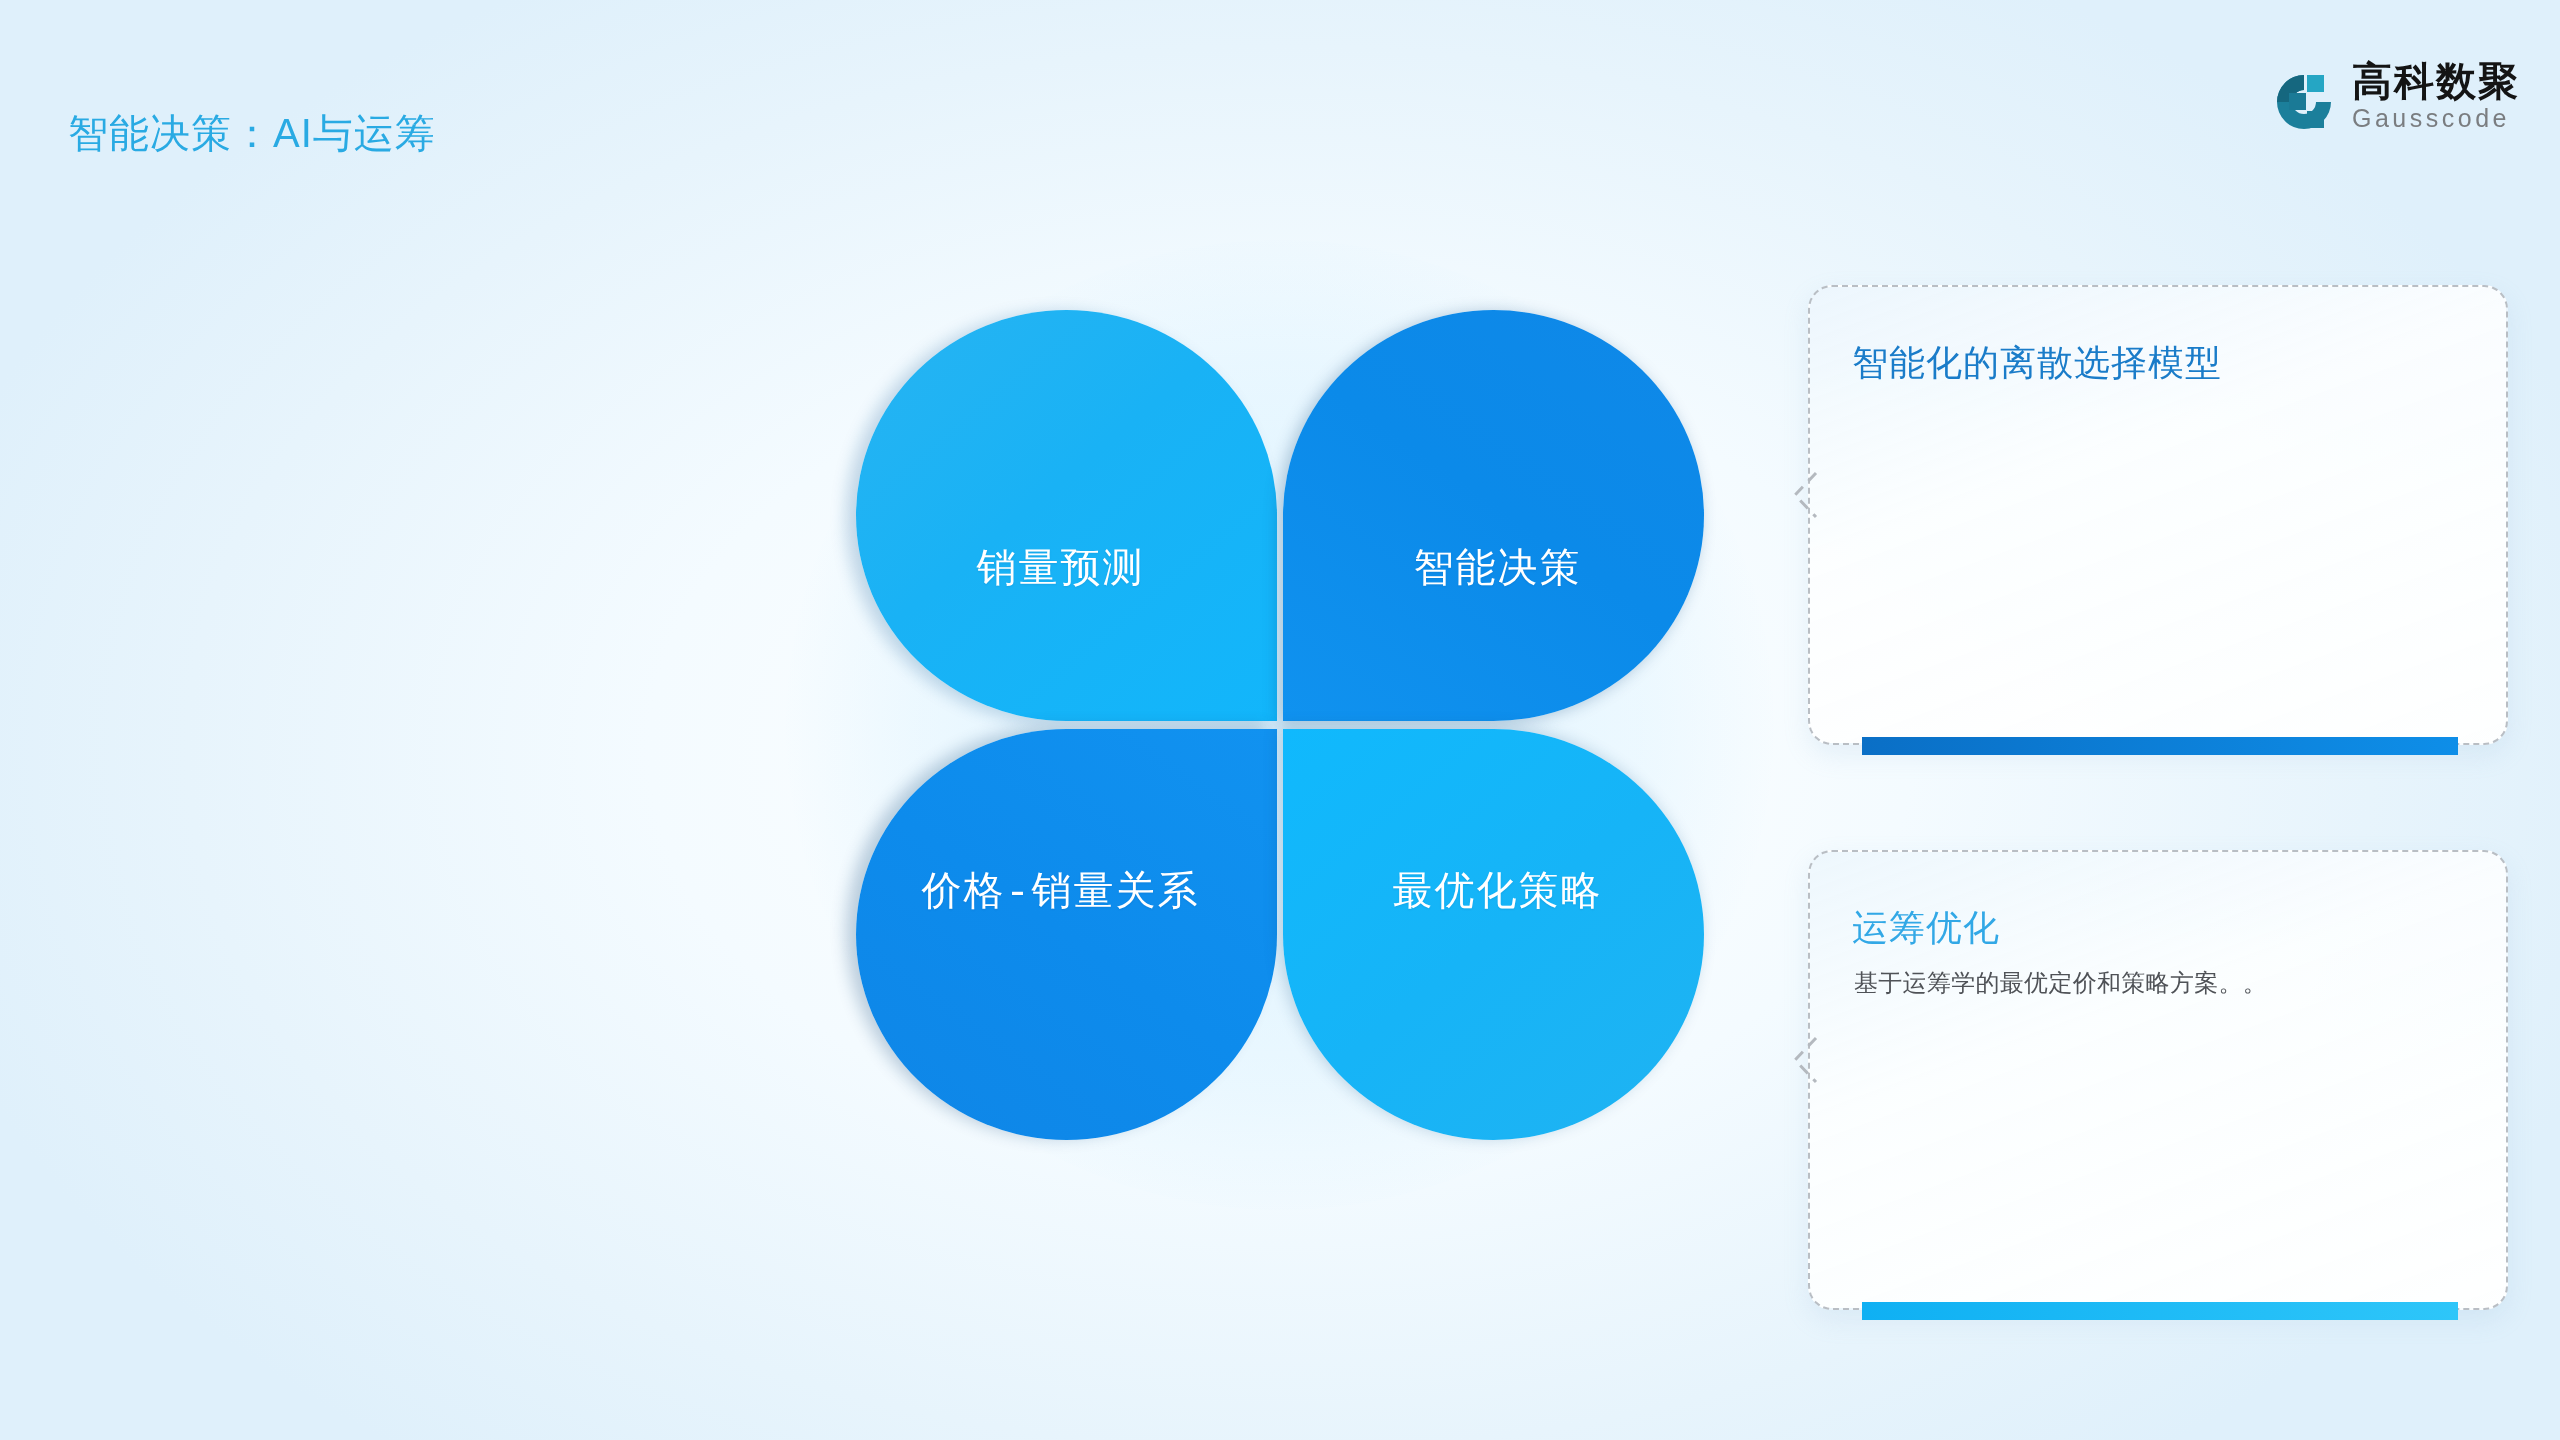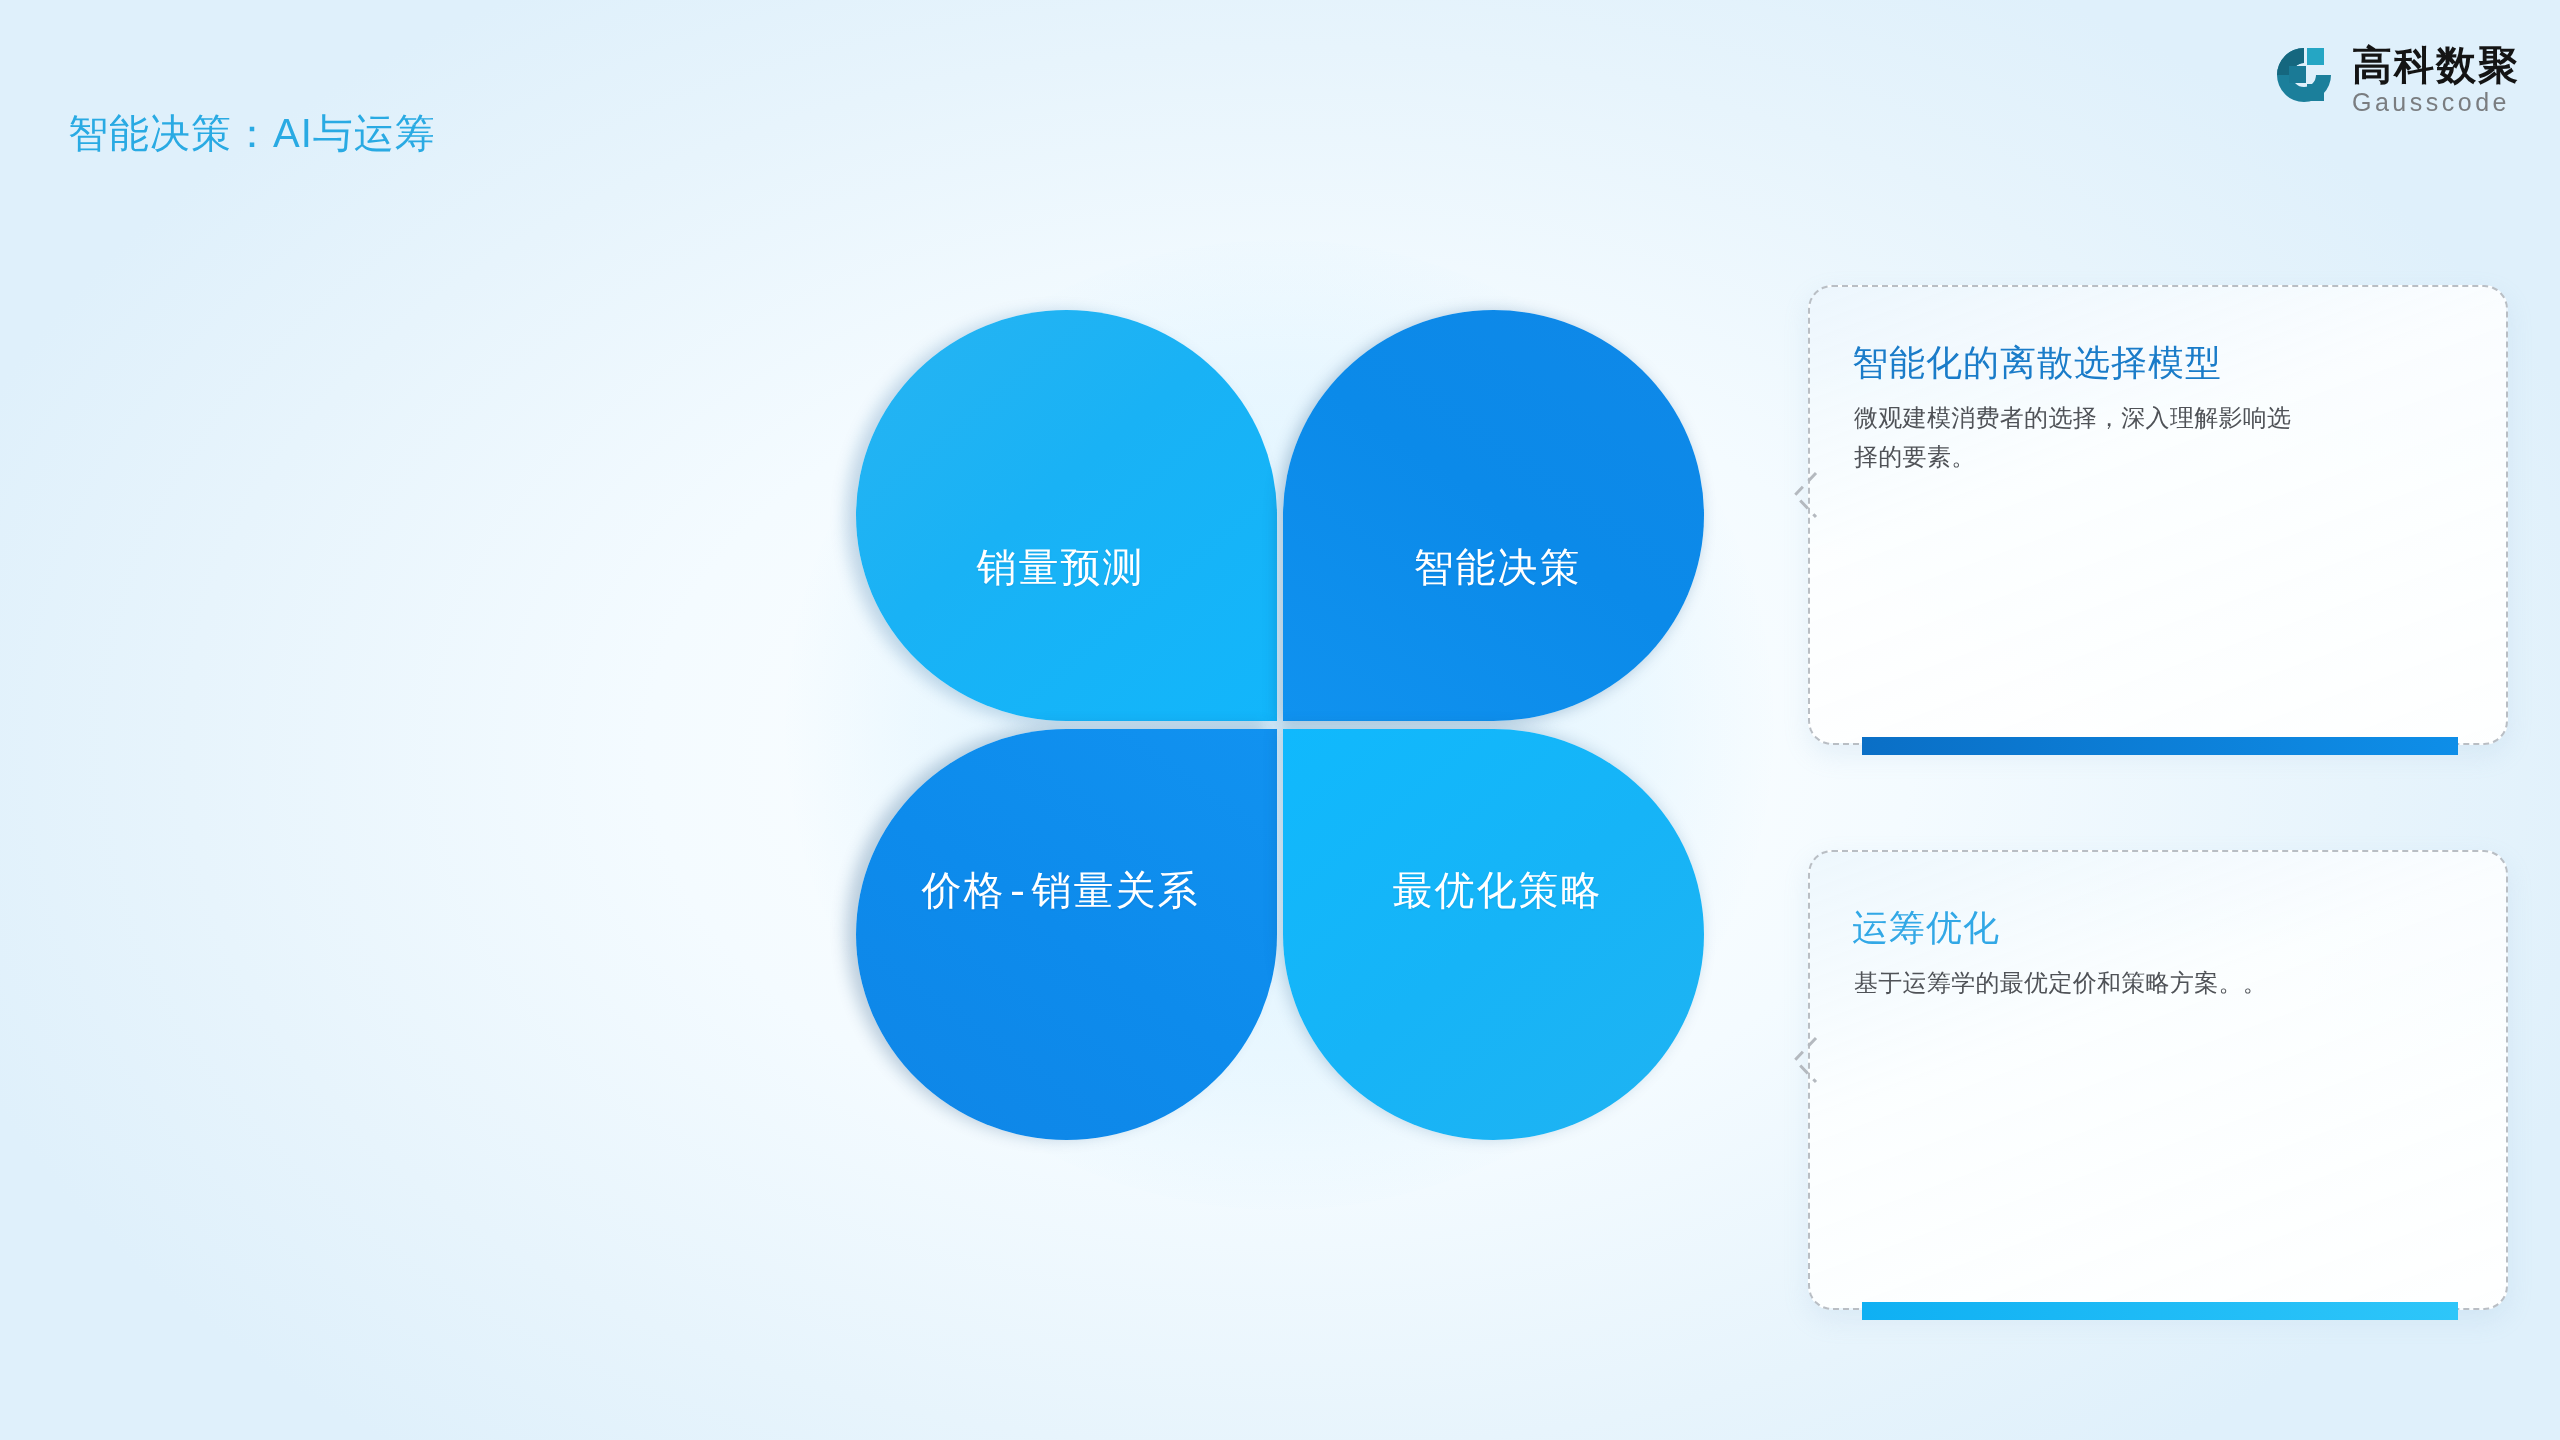--- a/index.html
+++ b/index.html
@@ -14,22 +14,22 @@
   }
   #stage { position:absolute; inset:0; }
 
   
   .page-title{
     position:absolute; left:68px; top:106px;
     font-size:40px; letter-spacing:1px; color:#29aae3; font-weight:400;
     white-space:nowrap;
   }
   .logo{
-    position:absolute; right:40px; top:44px;
-    display:flex; align-items:flex-start; gap:17px;
+    position:absolute; right:40px; top:60px;
+    display:flex; align-items:flex-end; gap:17px;
   }
   .logo-mark{ width:62px; height:62px; position:relative; }
   .logo-words{ display:flex; flex-direction:column; justify-content:center; }
   .logo-cn{ font-size:40px; font-weight:700; color:#141414; letter-spacing:2px; line-height:1.05; }
   .logo-en{ font-size:25px; color:#7a7d80; letter-spacing:3.5px; line-height:1.15; margin-top:2px; }
 
   
   .flower{ position:absolute; left:856px; top:310px; width:848px; height:830px; }
   .petal{
     position:absolute; width:421px; height:411px;
@@ -133,22 +133,20 @@
     </div>
     <div class="petal petal-br">
       <span class="plabel">最优化策略</span>
     </div>
   </div>
 
 
 
   <div class="card card-tr">
     <div class="card-title" style="color: rgb(26, 124, 201);">智能化的离散选择模型</div>
-    <div class="card-desc">微观建模消费者的选择，深入理解影响选
-择的要素。</div>
     <div class="card-bar" style="background: linear-gradient(90deg, rgb(10, 111, 198) 0%, rgb(14, 142, 232) 100%);"></div>
     <div class="chev">
       <svg viewBox="0 0 34 56">
           <polyline points="28,6 7,28 28,50" fill="none" stroke="#b4b9bf" stroke-width="3" stroke-dasharray="11 8"></polyline>
         </svg>
     </div>
   </div>
 
   <div class="card card-br">
     <div class="card-title" style="color: rgb(50, 168, 230);">运筹优化</div>

